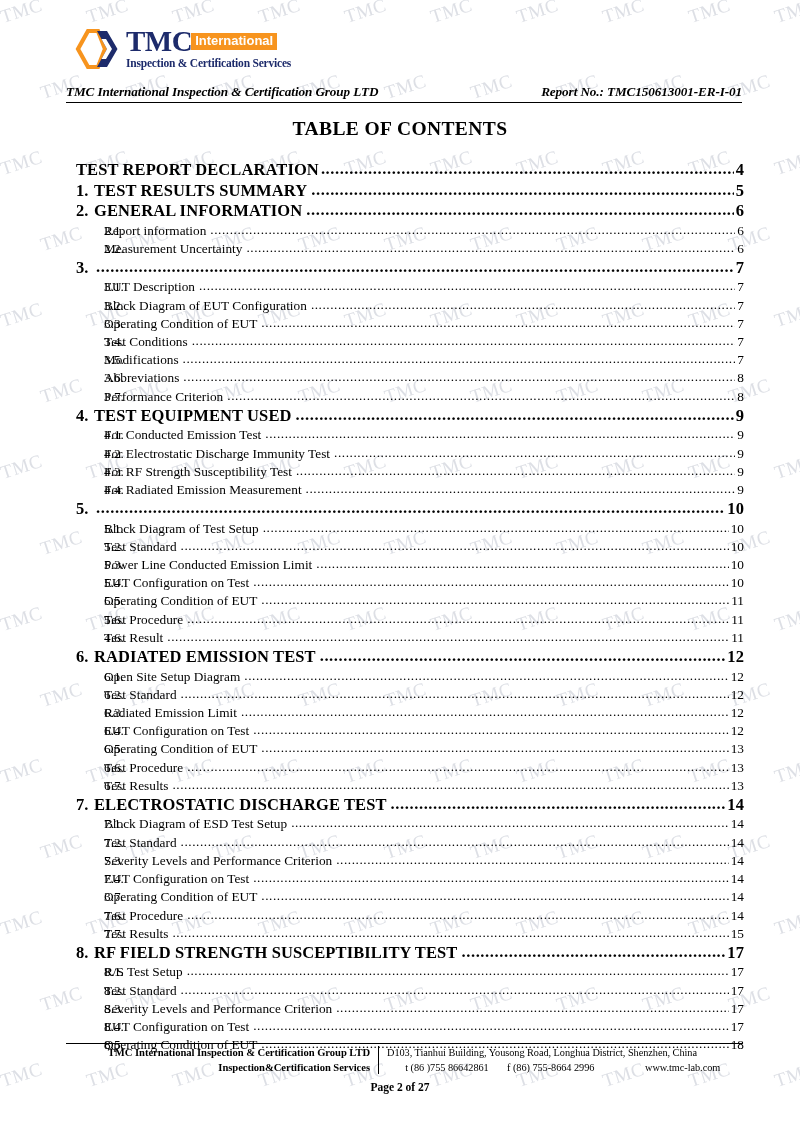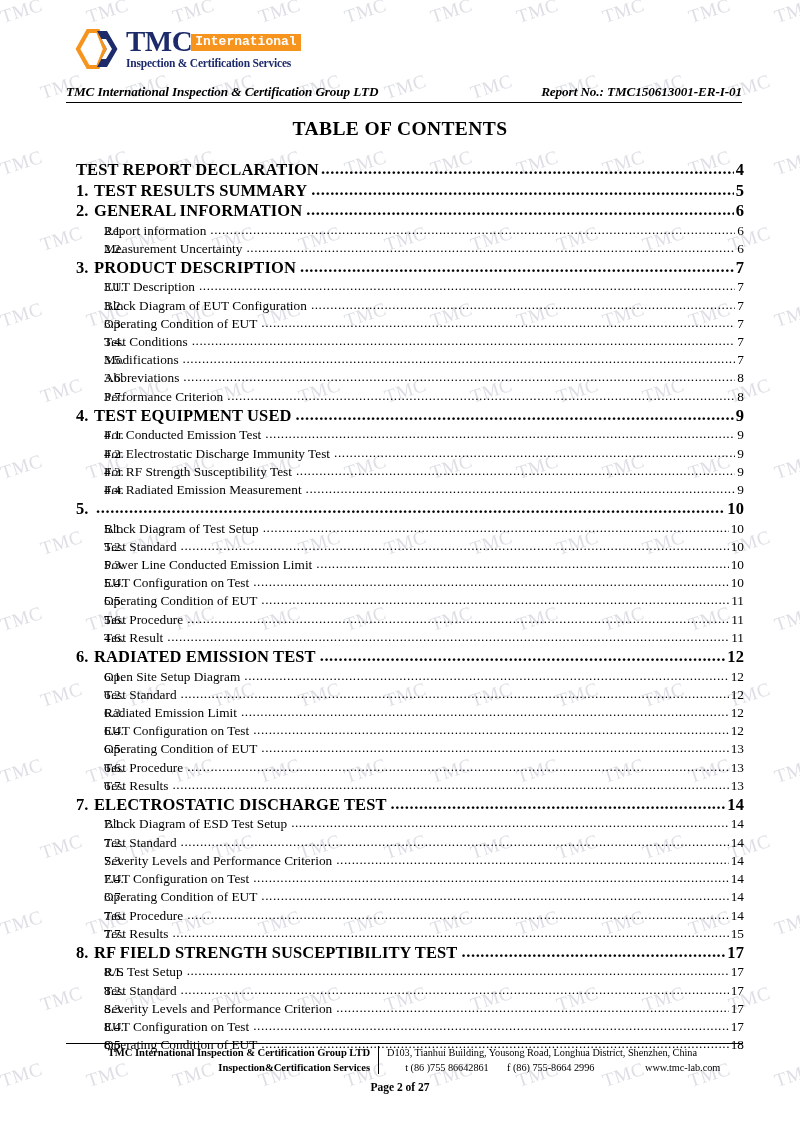--- a/index.html
+++ b/index.html
@@ -83,21 +83,21 @@
     color: #1d2b6b;
     letter-spacing: -0.5px;
     line-height: 30px;
     display: inline-block;
     vertical-align: bottom;
   }
   .logo-intl {
     display: inline-block;
     background: #f7941e;
     color: #ffffff;
-    font-family: Liberation Mono, monospace;
+    font-family: Liberation Sans, sans-serif;
     font-weight: bold;
     font-size: 13px;
     padding: 1px 4px 2px 4px;
     line-height: 14px;
     vertical-align: 7px;
     margin-left: -1px;
   }
   .logo-sub {
     font-family: "Liberation Serif", serif;
     font-weight: bold;
@@ -493,21 +493,20 @@
           <span class="pageno">6</span>
         </div>
         <div class="toc-row lvl2">
           <span class="num">2.2.</span>
           <span class="label">Measurement Uncertainty</span>
           <span class="leader">....................................................................................................................................................................................................................................................................</span>
           <span class="pageno">6</span>
         </div>
         <div class="toc-row lvl1">
           <span class="num">3.</span>
-          <span class="label">PRODUCT DESCRIPTION</span>
           <span class="leader">....................................................................................................................................................................................................................................................................</span>
           <span class="pageno">7</span>
         </div>
         <div class="toc-row lvl2">
           <span class="num">3.1.</span>
           <span class="label">EUT Description</span>
           <span class="leader">....................................................................................................................................................................................................................................................................</span>
           <span class="pageno">7</span>
         </div>
         <div class="toc-row lvl2">

